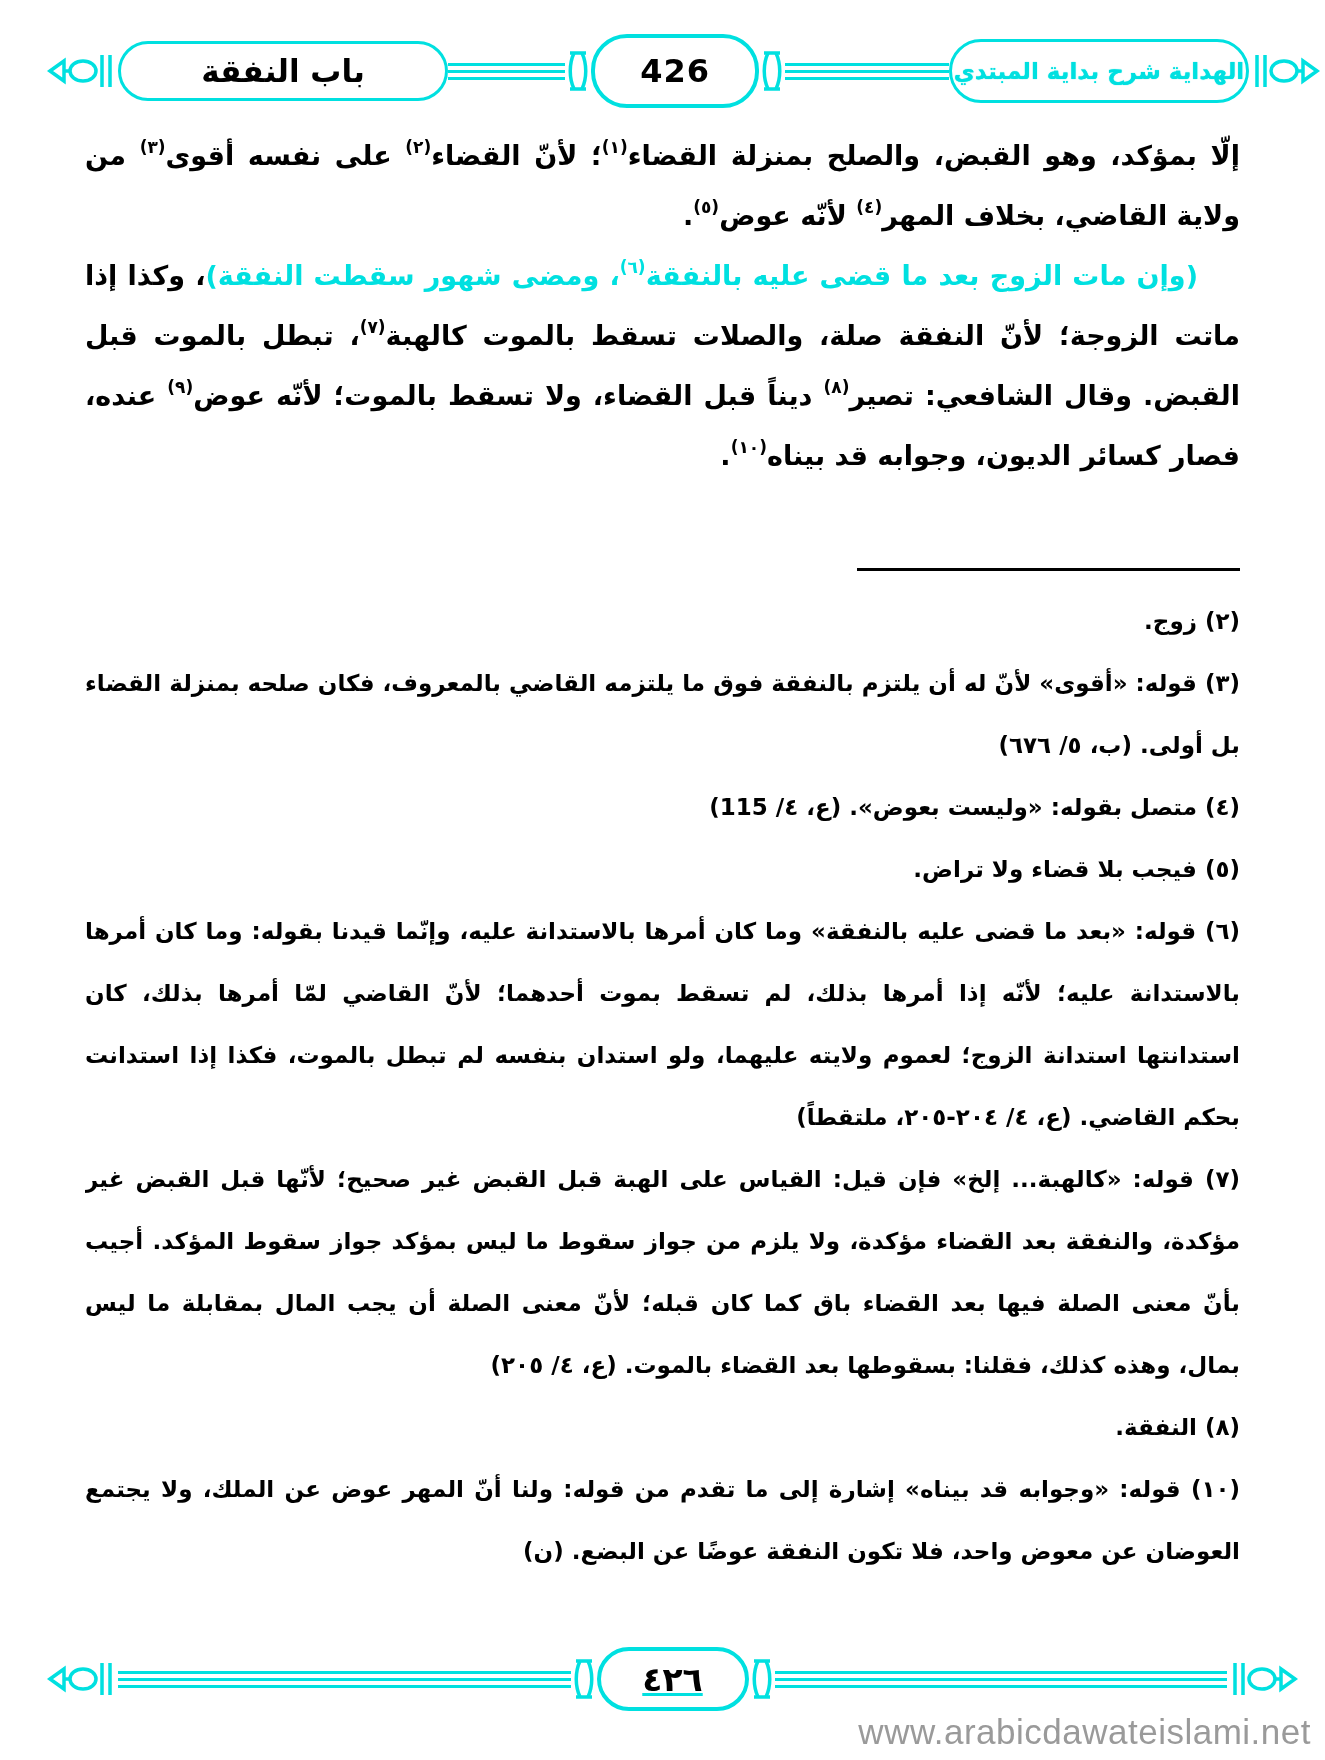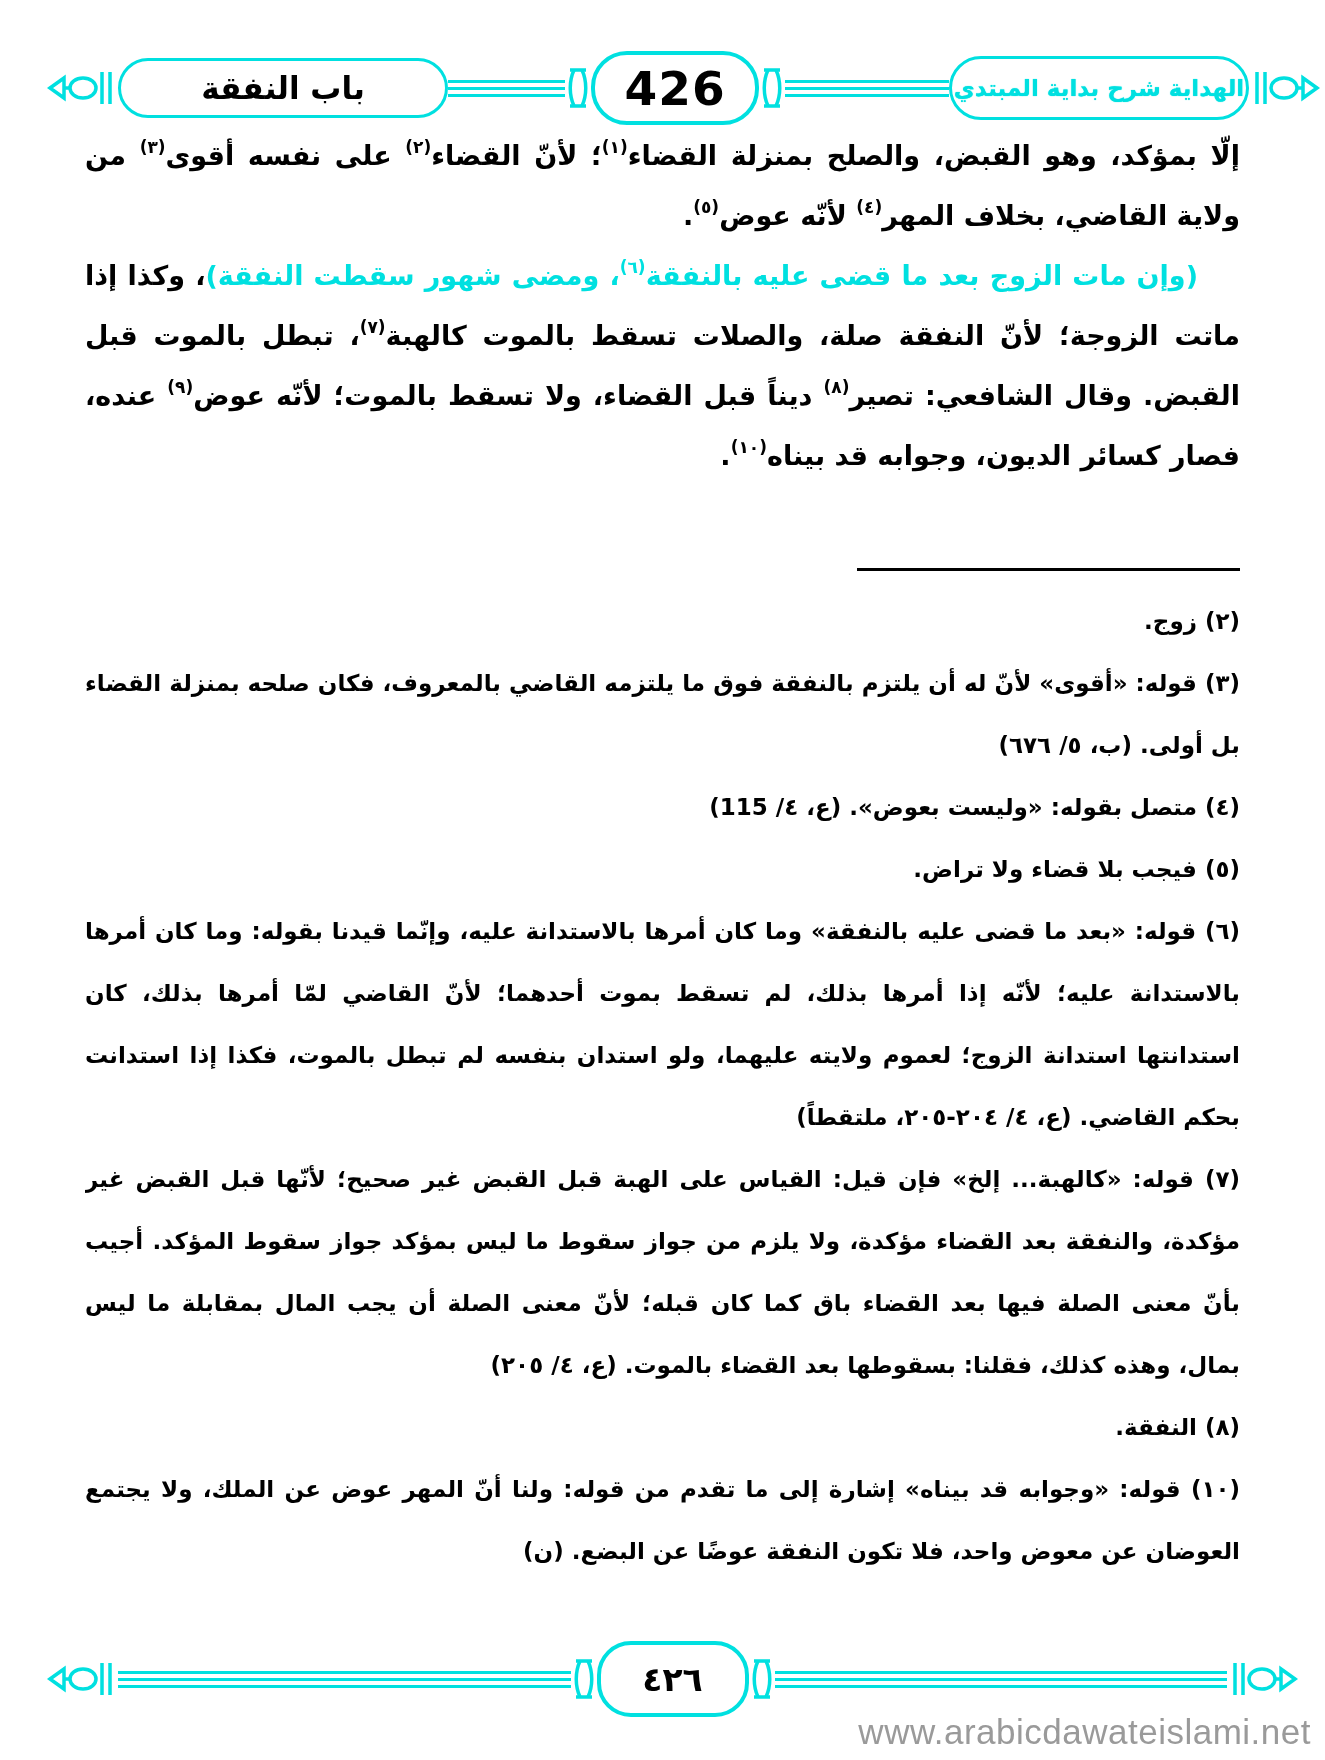--- a/index.html
+++ b/index.html
@@ -21,39 +21,39 @@
     margin: 0 auto;
   }
 
   
   .ornament {
     position: absolute;
     display: flex;
     align-items: center;
     color: var(--accent);
   }
-  .ornament.top { top: 46px; left: 46px; right: 4px; height: 84px; justify-content: center; }
+  .ornament.top { top: 29px; left: 46px; right: 4px; height: 84px; justify-content: center; }
   .ornament.bottom { top: 1634px; left: 46px; right: 26px; height: 90px; }
 
   .capsule {
     border: 3px solid var(--accent);
     border-radius: 44px;
     background: #fff;
     display: flex;
     align-items: center;
     justify-content: center;
     flex: none;
   }
   .capsule.chapter   { width: 330px; height: 60px; }
   .capsule.pagenum   { width: 168px; height: 74px; border-width: 4px; border-radius: 36px; }
   .capsule.booktitle { width: 300px; height: 64px; }
-  .capsule.pagenum-bottom { width: 152px; height: 76px; border-width: 4px; border-radius: 34px; }
+  .capsule.pagenum-bottom { width: 152px; height: 64px; border-width: 4px; border-radius: 34px; text-decoration: underline; }
 
   .chapter-label { font-size: 31px; font-weight: bold; color: var(--text); }
-  .pagenum-label { font-size: 47px; font-weight: bold; color: var(--text); letter-spacing: 1px; font-family: "DejaVu Sans", sans-serif; }
+  .pagenum-label { font-size: 32px; font-weight: bold; color: var(--text); letter-spacing: 1px; font-family: "DejaVu Sans", sans-serif; }
   .booktitle-label {
     font-size: 23px; font-weight: bold; color: var(--accent);
     white-space: nowrap; text-shadow: 0 0 1px currentColor;
     direction: rtl;
   }
   .pagenum-bottom-label { font-size: 33px; font-weight: bold; color: var(--text); }
 
   .rule {
     flex: 1 1 auto;
     height: 17px;

